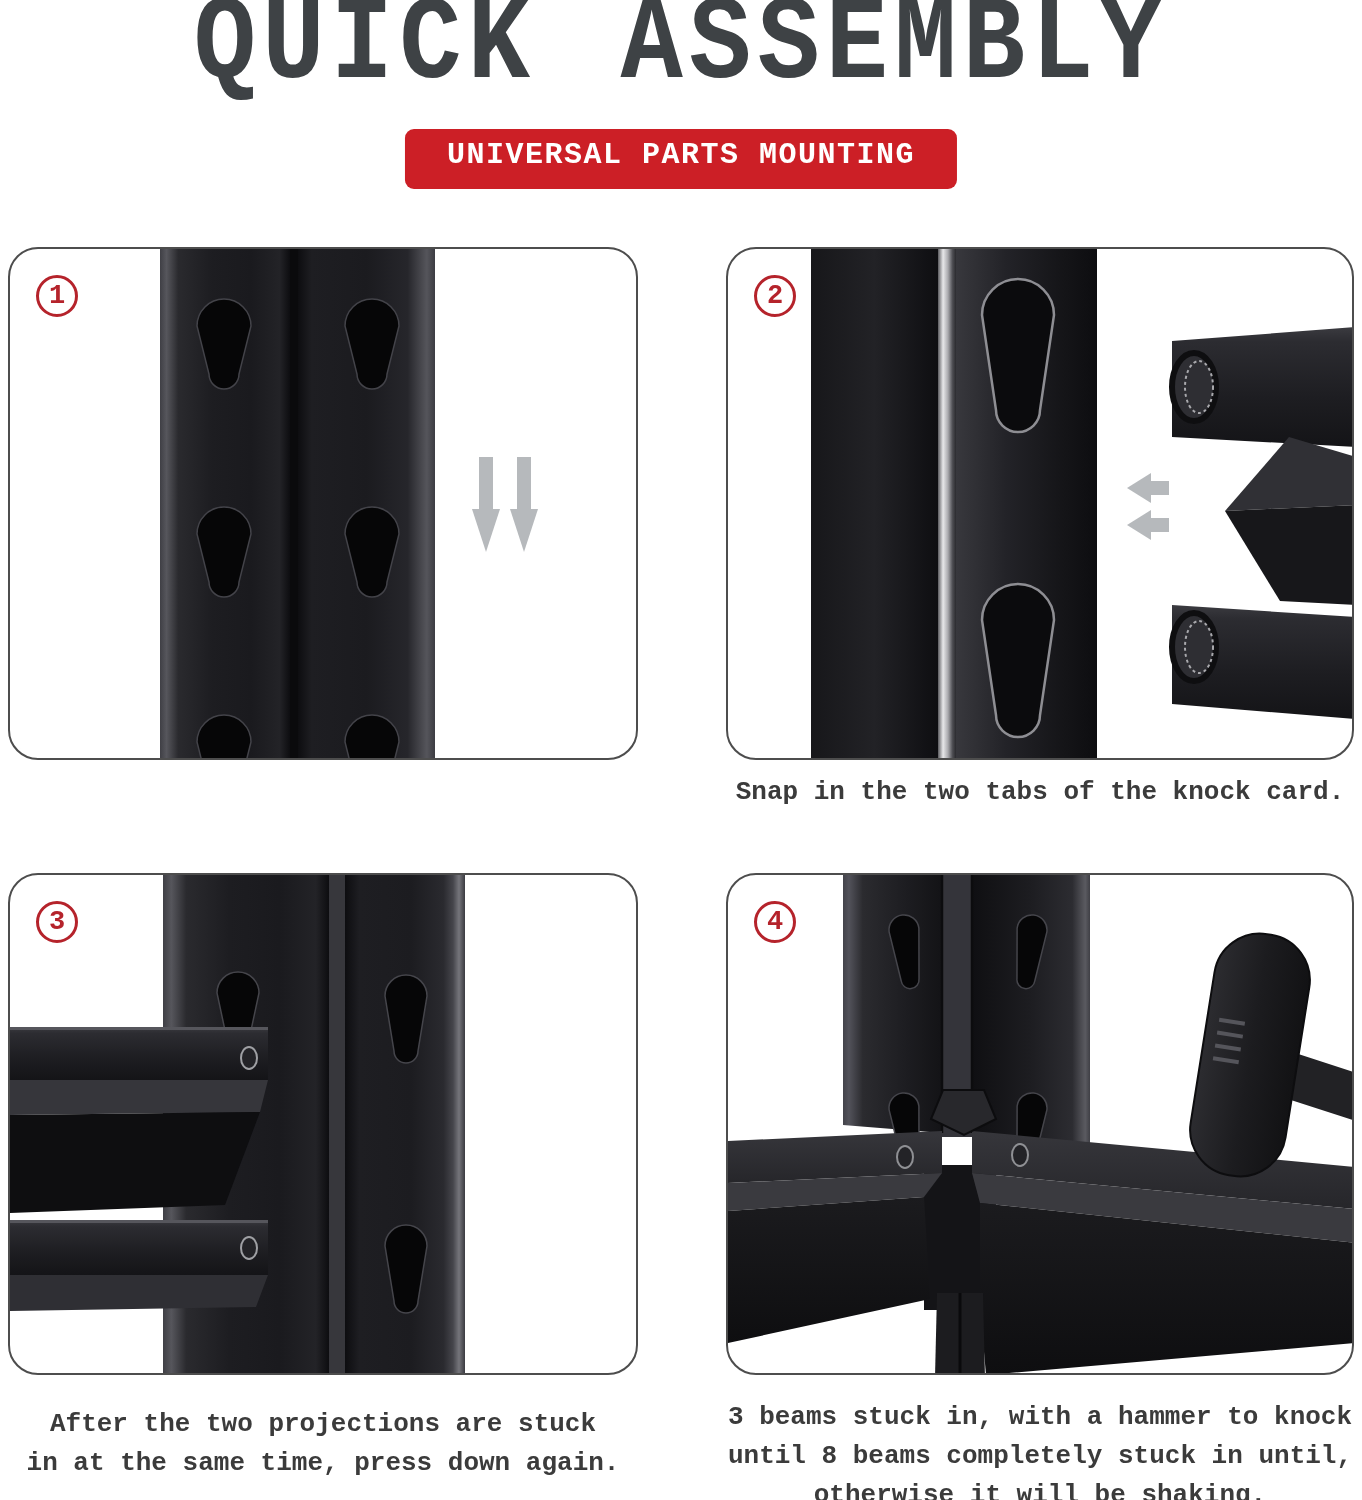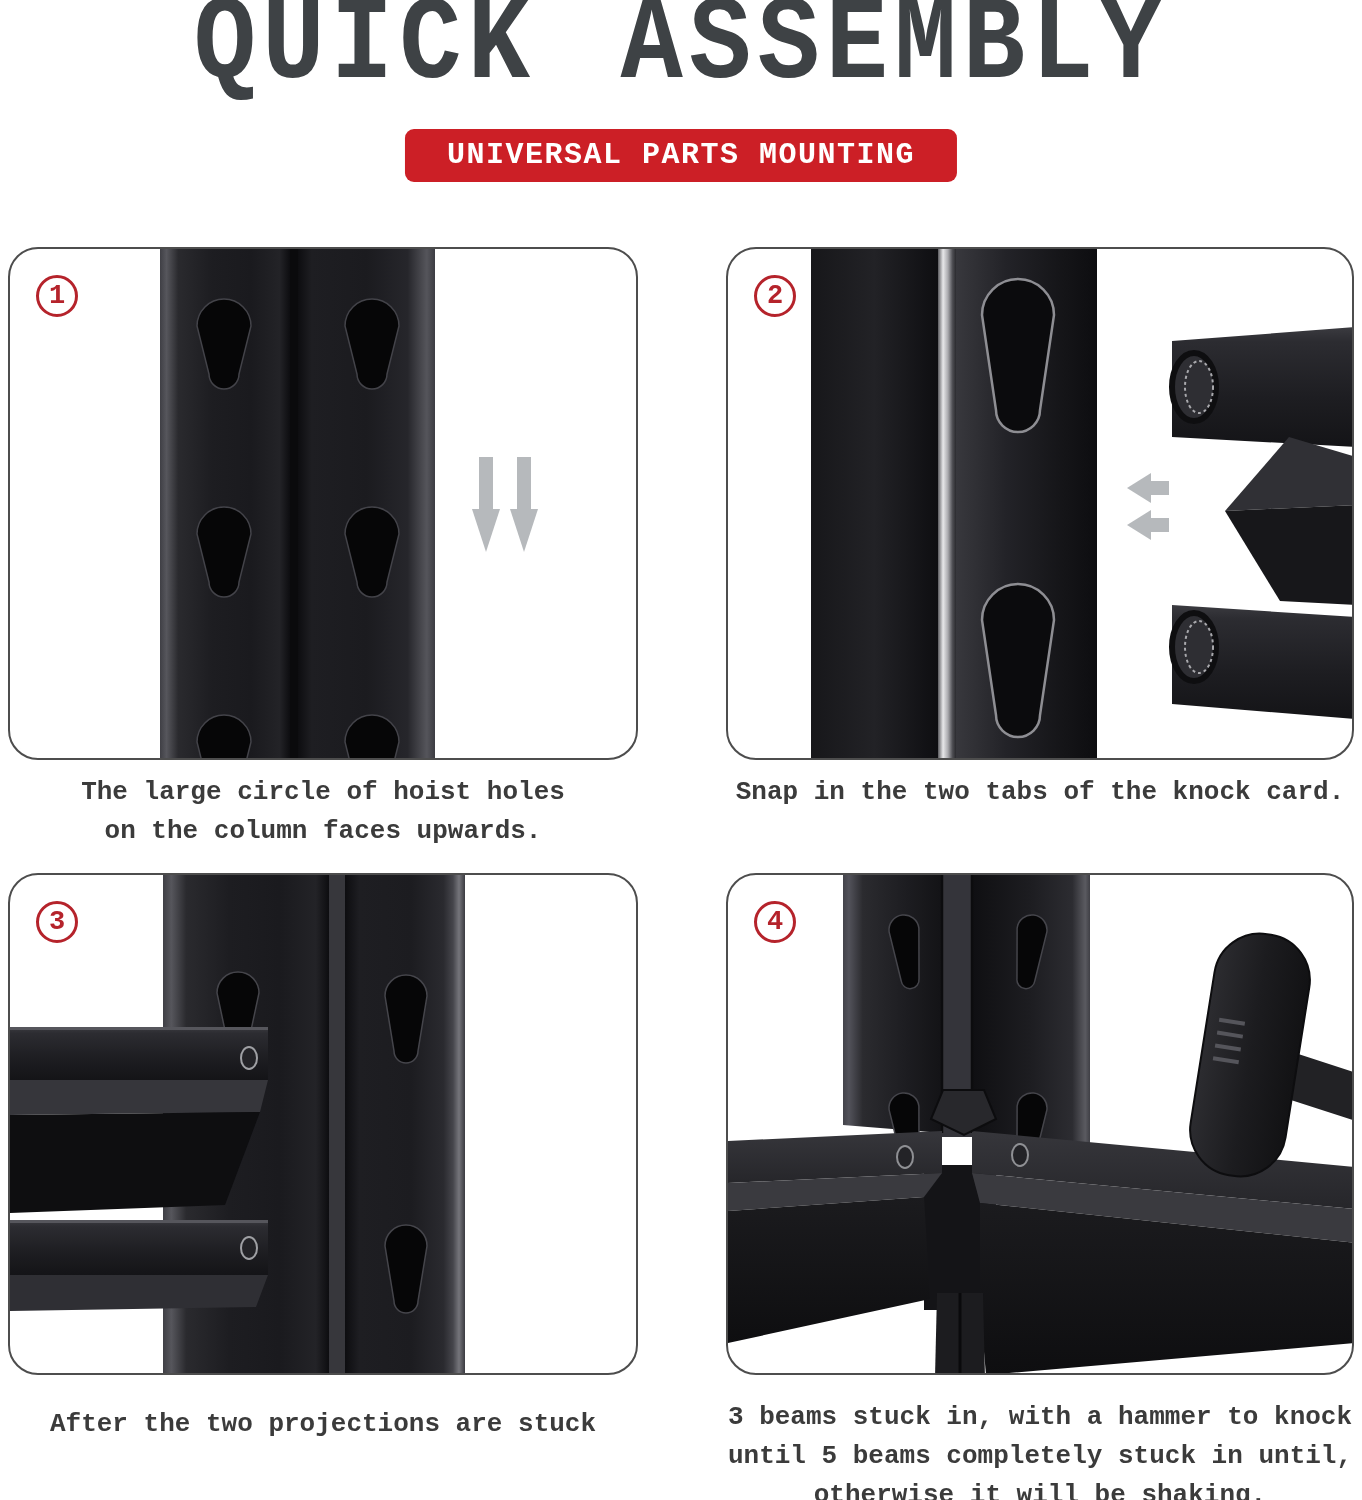--- a/index.html
+++ b/index.html
@@ -6,21 +6,21 @@
   .stage{position:relative;width:1362px;height:1500px;background:#ffffff;
          font-family:Liberation Mono, monospace;overflow:hidden;}
 
   .main-title{position:absolute;top:-10px;left:0;right:0;text-align:center;
     font-weight:700;font-size:118px;line-height:112px;color:#3e4245;
     letter-spacing:7px;word-spacing:18px;transform:scaleX(0.88);transform-origin:50% 50%;
     white-space:nowrap;}
 
   .banner{position:absolute;top:129px;left:50%;transform:translateX(-50%);
     background:#cc1f26;color:#ffffff;font-weight:700;font-size:30px;
-    letter-spacing:1.5px;line-height:53px;height:53px;padding:0 42px;
+    letter-spacing:1.5px;line-height:53px;height:60px;padding:0 42px;
     border-radius:9px;white-space:nowrap;}
 
   .panel{position:absolute;box-sizing:border-box;border:2px solid #4d4d4d;
     border-radius:30px;overflow:hidden;
     background:radial-gradient(130% 130% at 50% 45%, #ffffff 55%, #f0f0ef 100%);}
   #panel1{left:8px;  top:247px;width:630px;height:513px;}
   #panel2{left:726px;top:247px;width:628px;height:513px;}
   #panel3{left:8px;  top:873px;width:630px;height:502px;}
   #panel4{left:726px;top:873px;width:628px;height:502px;}
   .panel svg{position:absolute;left:0;top:0;}
@@ -270,29 +270,26 @@
             <line x1="486" y1="150" x2="512" y2="150"></line>
             <line x1="486" y1="163" x2="512" y2="163"></line>
             <line x1="486" y1="176" x2="512" y2="176"></line>
             <line x1="486" y1="189" x2="512" y2="189"></line>
           </g>
         </g>
       </g>
     </svg>
   </div>
 
-  <div class="caption" id="cap1">
-    <div class="cap-line">The large circle of hoist holes</div>
-    <div class="cap-line">on the column faces upwards.</div>
-  </div>
   <div class="caption" id="cap2">
     <div class="cap-line">Snap in the two tabs of the knock card.</div>
   </div>
   <div class="caption" id="cap3">
     <div class="cap-line">After the two projections are stuck</div>
+    <div class="cap-line">in at the same time, press down again.</div>
   </div>
   <div class="caption" id="cap4">
     <div class="cap-line">3 beams stuck in, with a hammer to knock</div>
-    <div class="cap-line">until 5 beams completely stuck in until,</div>
+    <div class="cap-line">until 8 beams completely stuck in until,</div>
     <div class="cap-line">otherwise it will be shaking.</div>
   </div>
 
 </div>
 
 </body></html>

